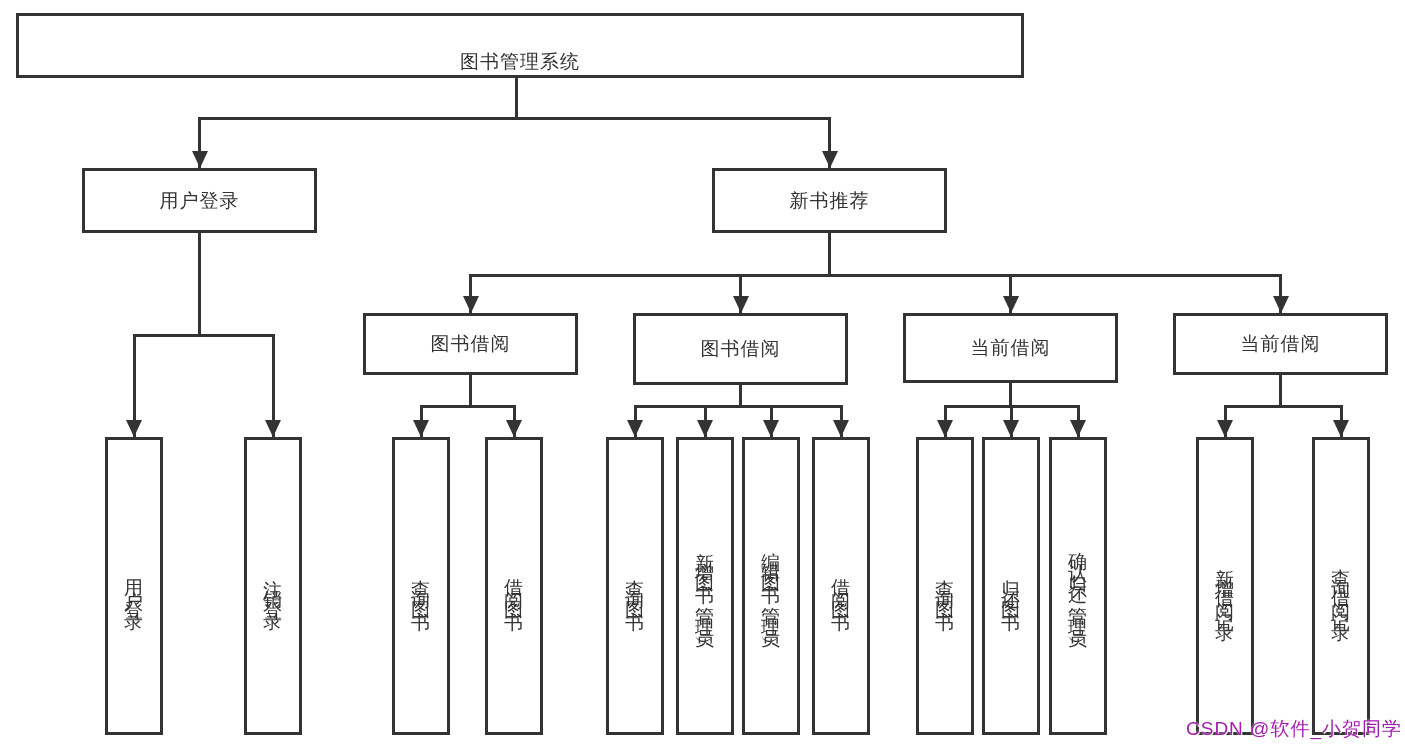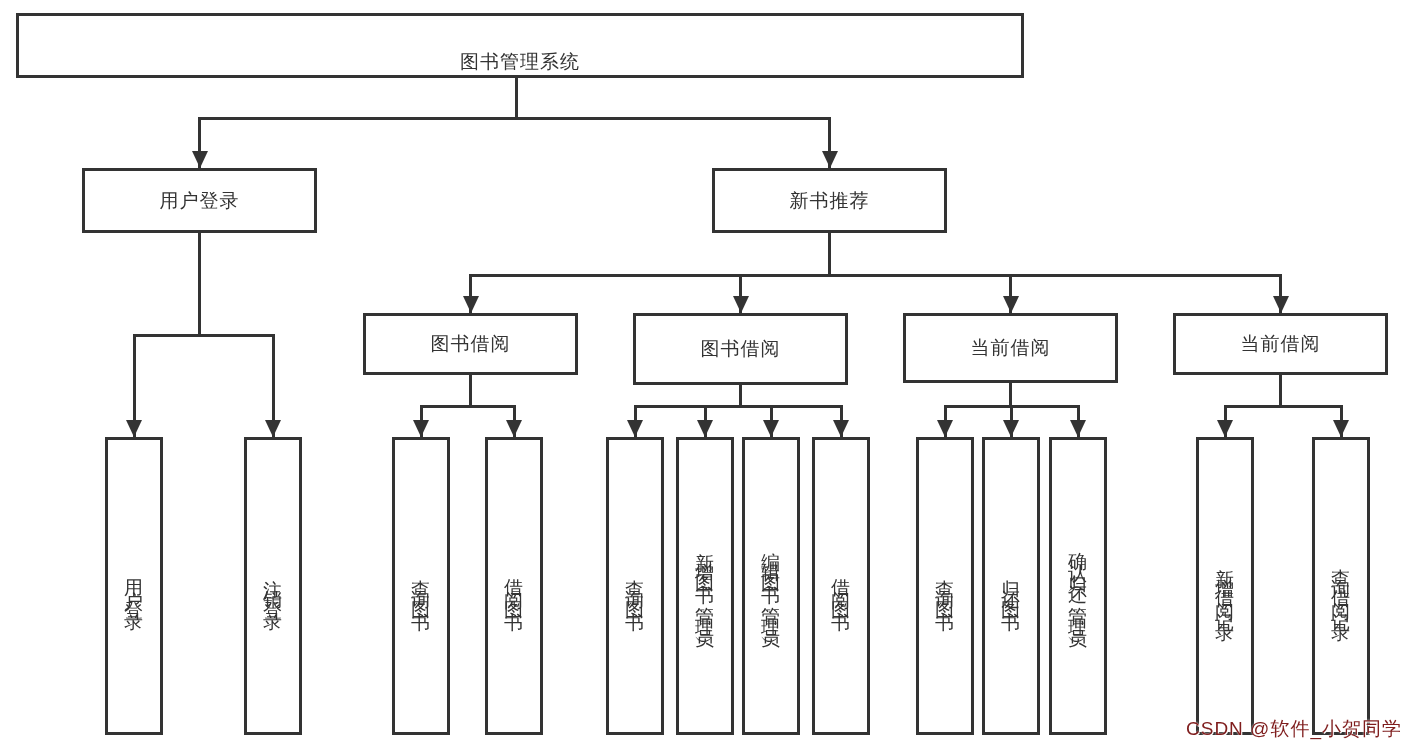--- a/index.html
+++ b/index.html
@@ -171,14 +171,14 @@
       <div class="node vertical" style="left: 1049px; top: 437px; width: 58px; height: 298px;">
         <span>确认归还（管理员）</span>
       </div>
       <div class="node vertical" style="left: 1196px; top: 437px; width: 58px; height: 298px;">
         <span>新增借阅记录</span>
       </div>
       <div class="node vertical" style="left: 1312px; top: 437px; width: 58px; height: 298px;">
         <span>查询借阅记录</span>
       </div>
     </div>
-  <div class="watermark" style="color: #7f1d1d;">CSDN @软件_小贺同学</div>
+  <div class="watermark" style="color: #a21caf;">CSDN @软件_小贺同学</div>
 </div>
 
 </body></html>

